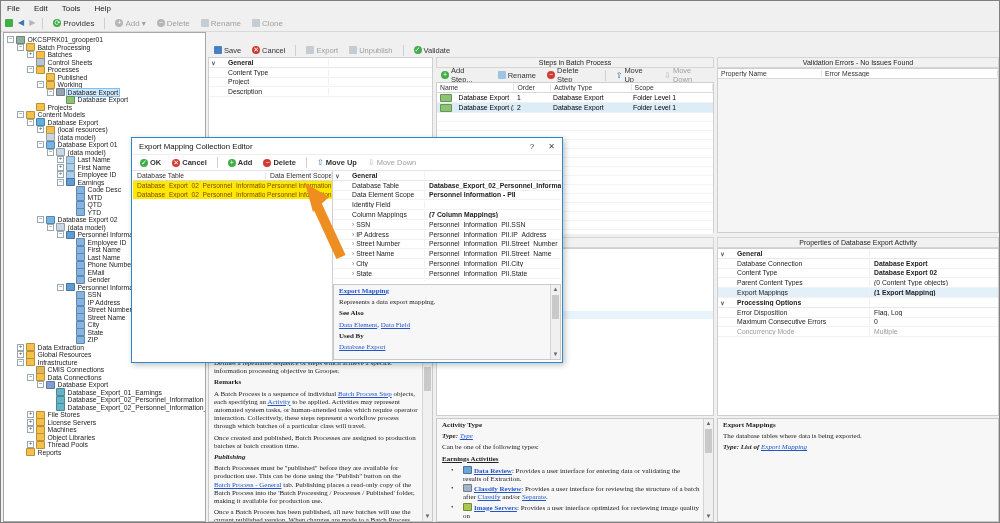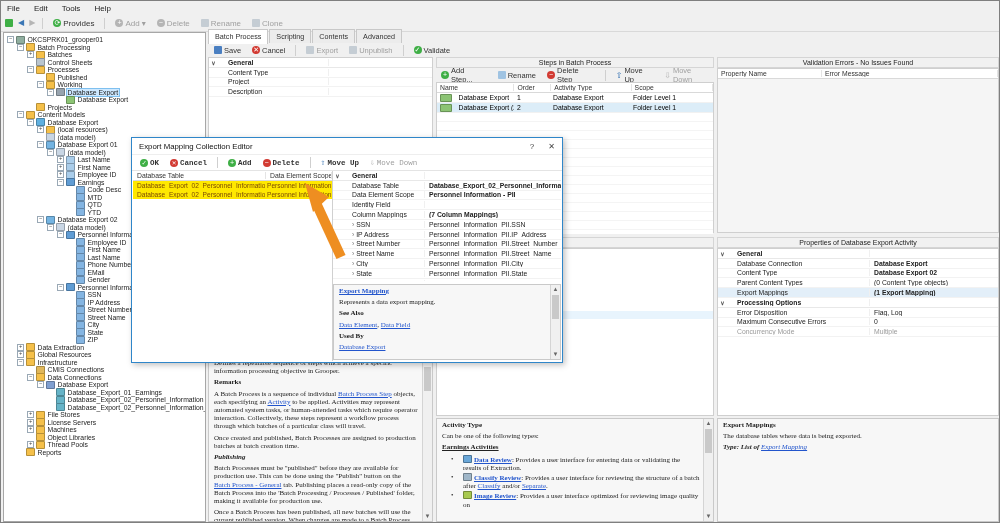--- a/index.html
+++ b/index.html
@@ -75,21 +75,21 @@
   .underline{text-decoration:underline;}
   .vscroll{position:absolute;right:0;top:0;bottom:0;width:9px;background:#f0f0f0;border-left:1px solid #d4d4d4;font-size:6px;color:#666;text-align:center;}
   .vthumb{position:absolute;left:1px;right:1px;top:10px;height:24px;background:#c9c9c9;}
   .sarrow{position:absolute;left:0;right:0;height:9px;line-height:9px;}
   .sarrow.down{bottom:0;}
   
   #dialog{left:130px;top:136px;width:432px;height:226px;background:#fff;border:1px solid #2f86c9;box-shadow:2px 2px 6px rgba(0,0,0,.25);z-index:50;}
   #dlg-title{height:16px;display:flex;align-items:center;font-size:7.8px;color:#111;padding-left:7px;border-bottom:1px solid #eee;}
   #dlg-title .dlgbtn{margin-left:auto;color:#444;font-size:8px;padding:0 7px;}
   #dlg-title .dlgbtn + .dlgbtn{margin-left:0;}
-  #dlg-toolbar{height:15px;display:flex;align-items:center;gap:5px;font-size:7.5px;padding-left:5px;color:#333;border-bottom:1px solid #e4e4e4;font-family:Liberation Mono, monospace;}
+  #dlg-toolbar{height:15px;display:flex;align-items:center;gap:5px;font-size:7.5px;padding-left:5px;color:#333;border-bottom:1px solid #e4e4e4;}
   #dlg-list{position:absolute;left:1px;top:33px;width:199px;bottom:1px;background:#fff;border-right:1px solid #d0d0d0;}
   #dlg-list .colhdr span{padding-left:4px;}
   .mrow{display:flex;height:8.8px;align-items:center;font-size:6.6px;}
   .mrow.hl{background:#ffe800;color:#7c4a03;}
   .m-table{width:128px;padding-left:4px;overflow:hidden;white-space:nowrap;}
   .m-scope{flex:1;padding-left:2px;overflow:hidden;white-space:nowrap;}
   #dlg-grid{position:absolute;left:201px;top:33px;right:1px;height:110px;}
   #dlg-grid .plabel{width:72px;}
   #dlg-help{position:absolute;left:201px;top:146px;right:1px;bottom:2px;}
   
@@ -427,27 +427,20 @@
         <span class="tico ic-folder"></span>
         <span class="tlabel">Thread Pools</span>
       </div>
       <div class="titem" style="padding-left: 13px;">
         <span class="exp none"></span>
         <span class="tico ic-folder"></span>
         <span class="tlabel">Reports</span>
       </div>
     </div>
 
-  <div id="tabstrip" class="abs">
-
-  <span class="tab active">Batch Process</span>
-      <span class="tab">Scripting</span>
-      <span class="tab">Contents</span>
-      <span class="tab">Advanced</span>
-    </div>
 
   <div id="bp-toolbar" class="abs">
     <span class="tbtn">
         <span class="sqico" style="background:#4a7fc1"></span>
         <span>Save</span>
       </span>
     <span class="tbtn">
         <span class="cico red">✕</span>
         <span>Cancel</span>
       </span>
@@ -655,26 +648,27 @@
       <div class="prow row mutedrow">
         <span class="garrow"></span>
         <span class="plabel">Concurrency Mode</span>
         <span class="pvalue muted">Multiple</span>
       </div>
     </div>
 
   <div class="helppane abs" style="left:435px;top:417px;width:278px;height:104px;">
     <div style="margin-right:9px;">
       <p class="hb">Activity Type</p>
+      <p><span class="bold italic">Type: </span><span class="link italic">Type</span></p>
       <p><span>Can be one of the following types:</span></p>
       <p class="hb underline">Earnings Activities</p>
       <ul class="hlist">
         <li><span class="bullico data"></span><span><span class="link bold">Data Review</span><span>: Provides a user interface for entering data or validating the results of Extraction.</span></span></li>
         <li><span class="bullico classify"></span><span><span class="link bold">Classify Review</span><span>: Provides a user interface for reviewing the structure of a batch after </span><span class="link">Classify</span><span> and/or </span><span class="link">Separate</span><span>.</span></span></li>
-        <li><span class="bullico image"></span><span><span class="link bold">Image Review</span><span>: Provides a user interface optimized for reviewing image quality on </span></span></li>
+        <li><span class="bullico image"></span><span><span class="link bold">Image Servers</span><span>: Provides a user interface optimized for reviewing image quality on </span></span></li>
       </ul>
     </div>
     <div class="vscroll">
         <span class="sarrow">▲</span>
         <span class="vthumb"></span>
         <span class="sarrow down">▼</span>
       </div>
   </div>
 
   <div class="helppane abs" style="left:716px;top:417px;width:282px;height:104px;">

